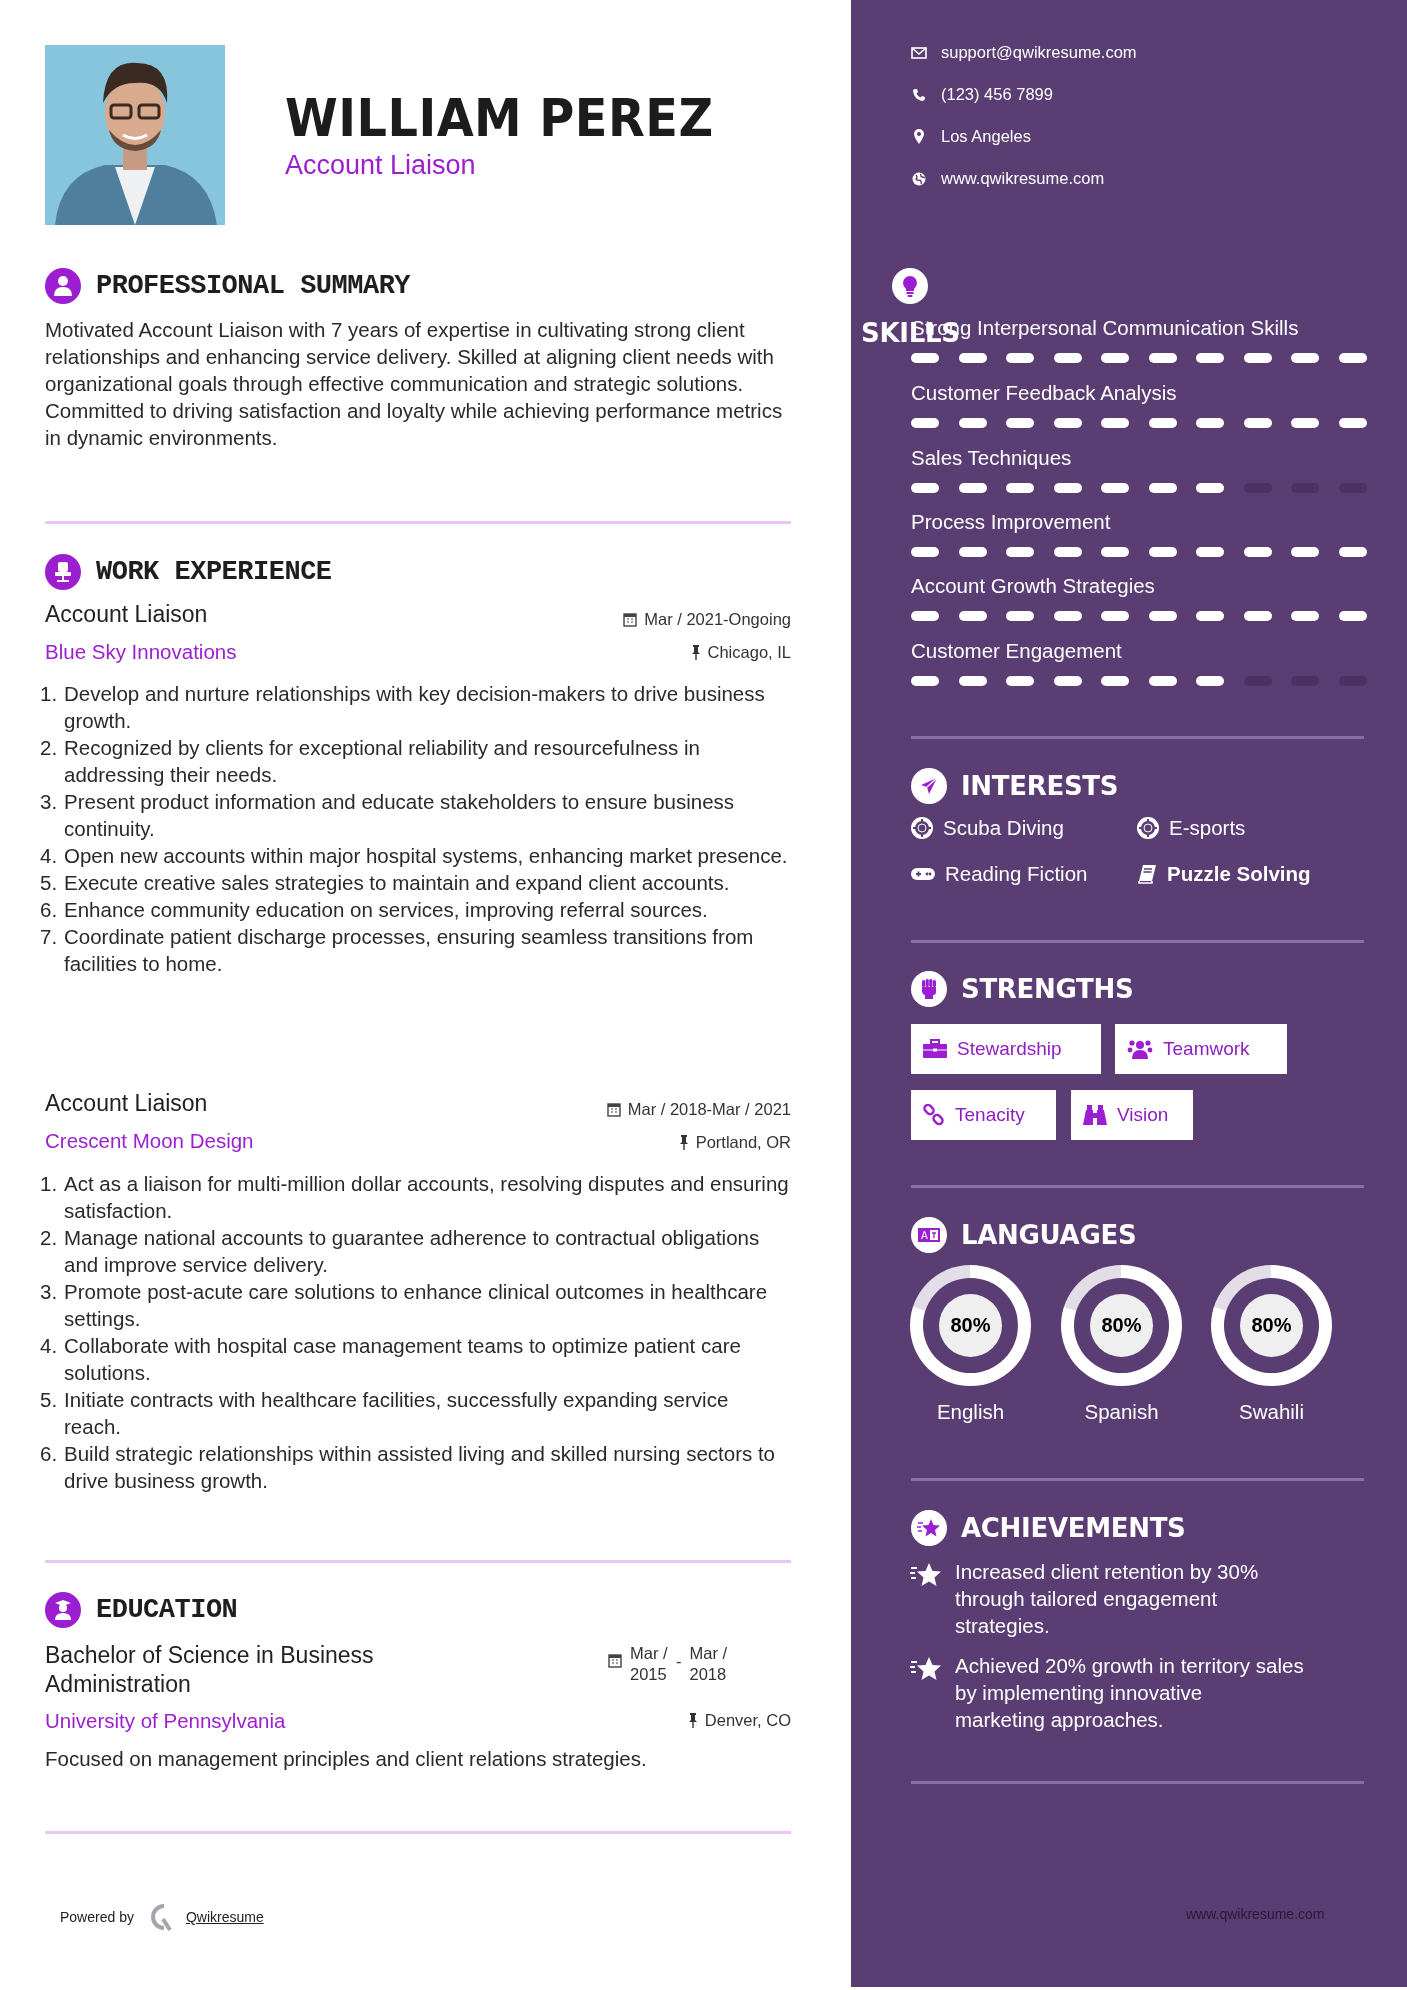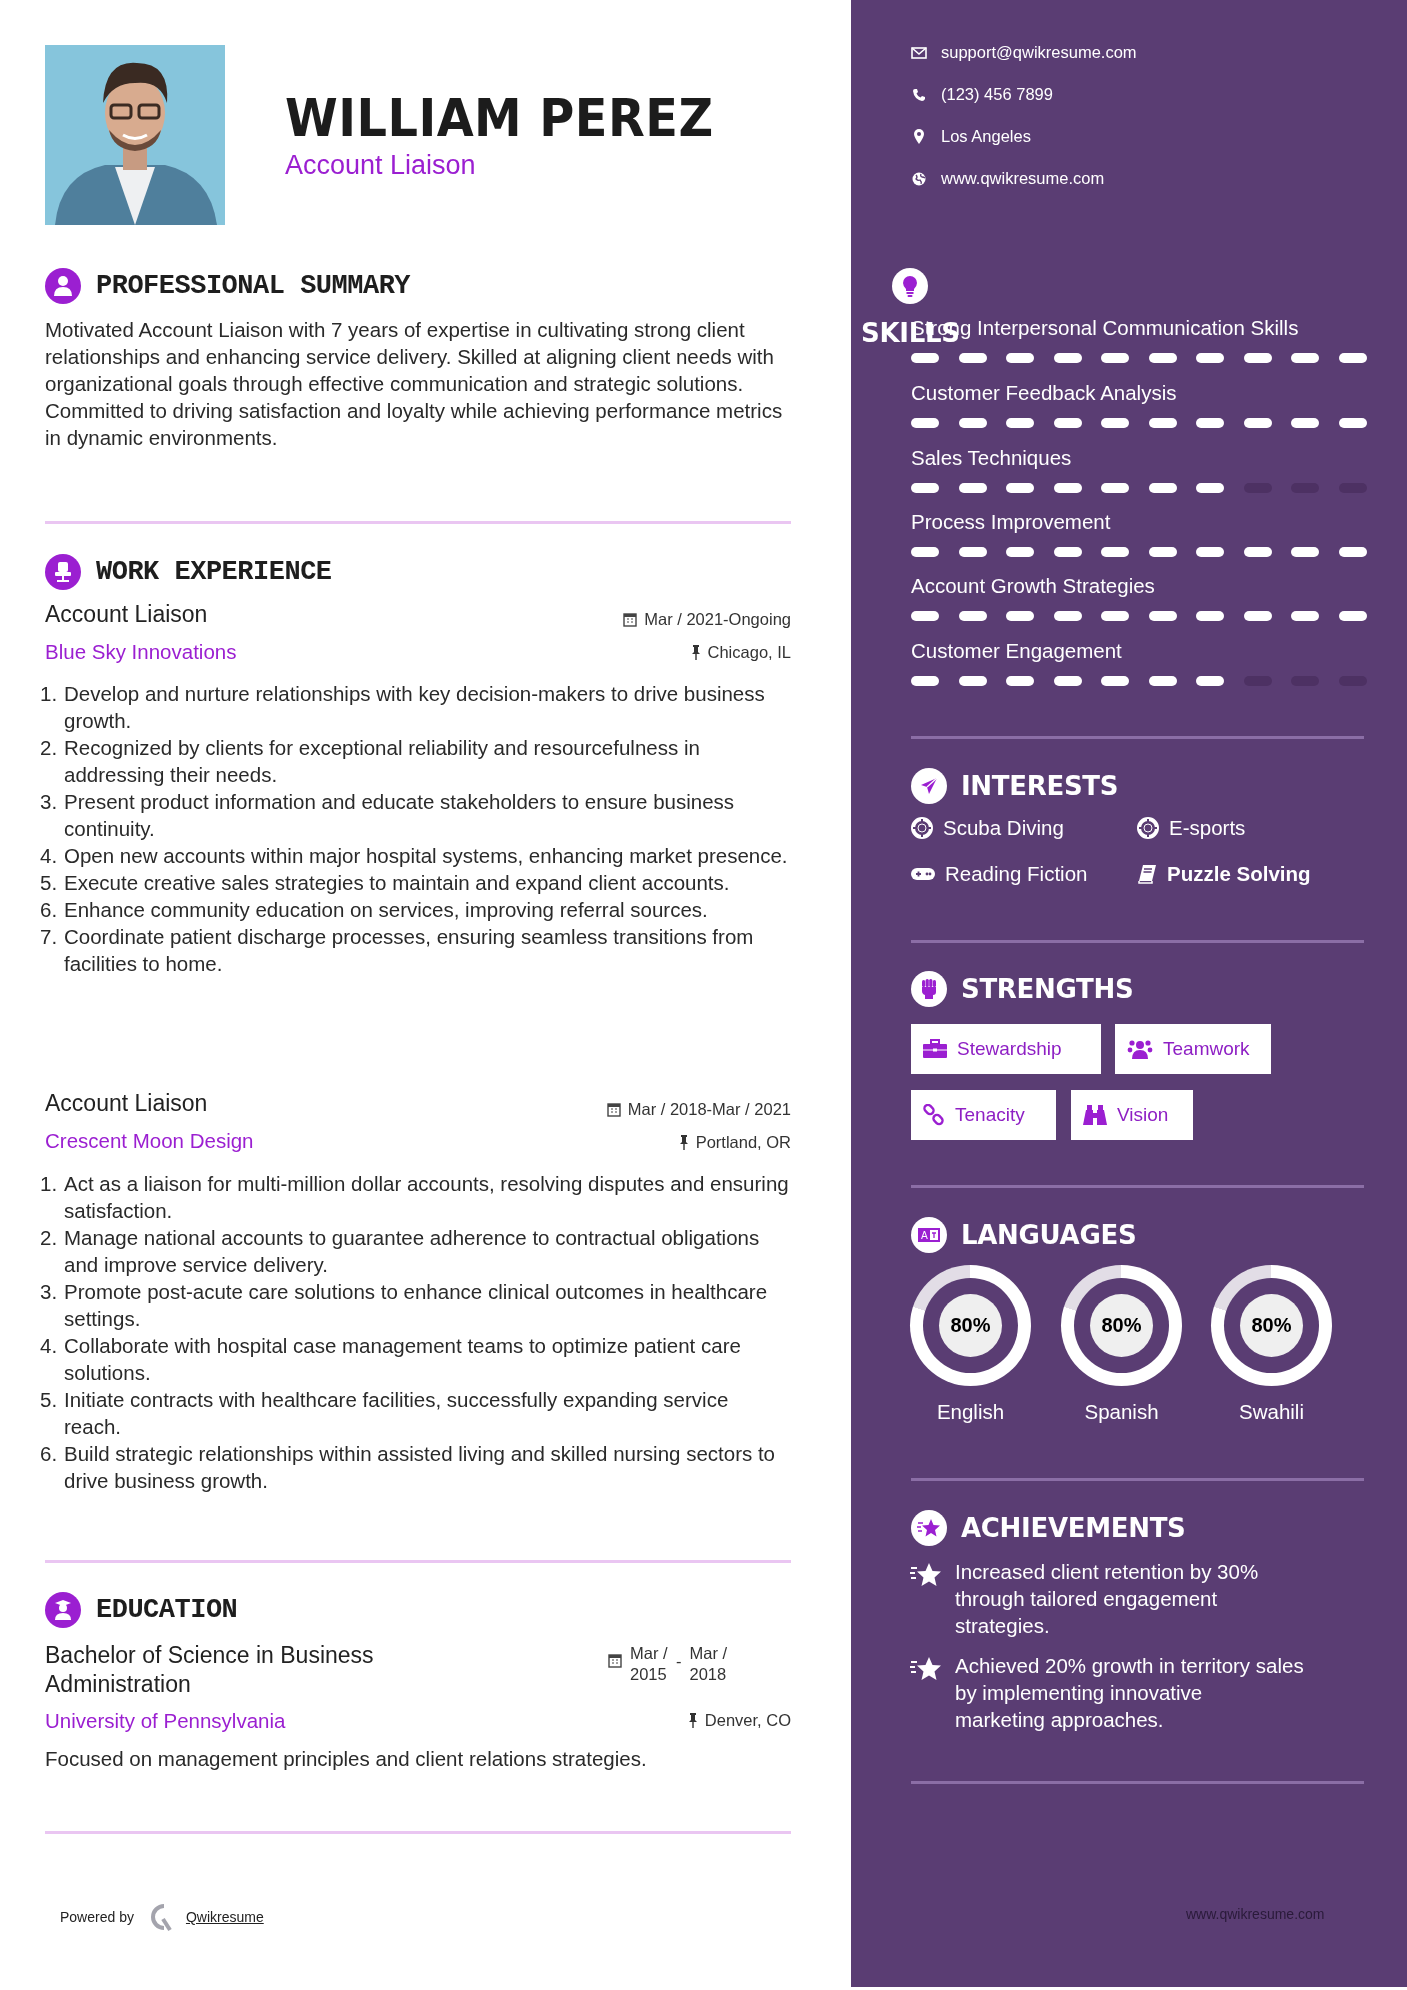--- a/index.html
+++ b/index.html
@@ -409,21 +409,21 @@
 </div>
 <div class="abs chip" style="left:911px; top:1024px; width:190px;">
   <svg width="24" height="20" viewBox="0 0 24 20">
       <rect x="8" y="1" width="8" height="4" fill="none" stroke="#9b1fd1" stroke-width="2"></rect>
       <rect x="0" y="5" width="24" height="14" rx="1" fill="#9b1fd1"></rect>
       <path d="M0 11h24" stroke="#fff" stroke-width="1"></path>
       <rect x="10" y="9.5" width="4" height="3" fill="#fff"></rect>
     </svg>
   <span>Stewardship</span>
 </div>
-<div class="abs chip" style="left:1115px; top:1024px; width:156px;">
+<div class="abs chip" style="left:1115px; top:1024px; width:172px;">
   <svg width="26" height="22" viewBox="0 0 26 22">
       <circle cx="13" cy="7" r="4" fill="#9b1fd1"></circle>
       <circle cx="5" cy="5" r="2.6" fill="#9b1fd1"></circle>
       <circle cx="21" cy="5" r="2.6" fill="#9b1fd1"></circle>
       <circle cx="3" cy="12" r="2.4" fill="#9b1fd1"></circle>
       <circle cx="23" cy="12" r="2.4" fill="#9b1fd1"></circle>
       <path d="M5 21 Q5 12 13 12 Q21 12 21 21 Z" fill="#9b1fd1"></path>
     </svg>
   <span>Teamwork</span>
 </div>

